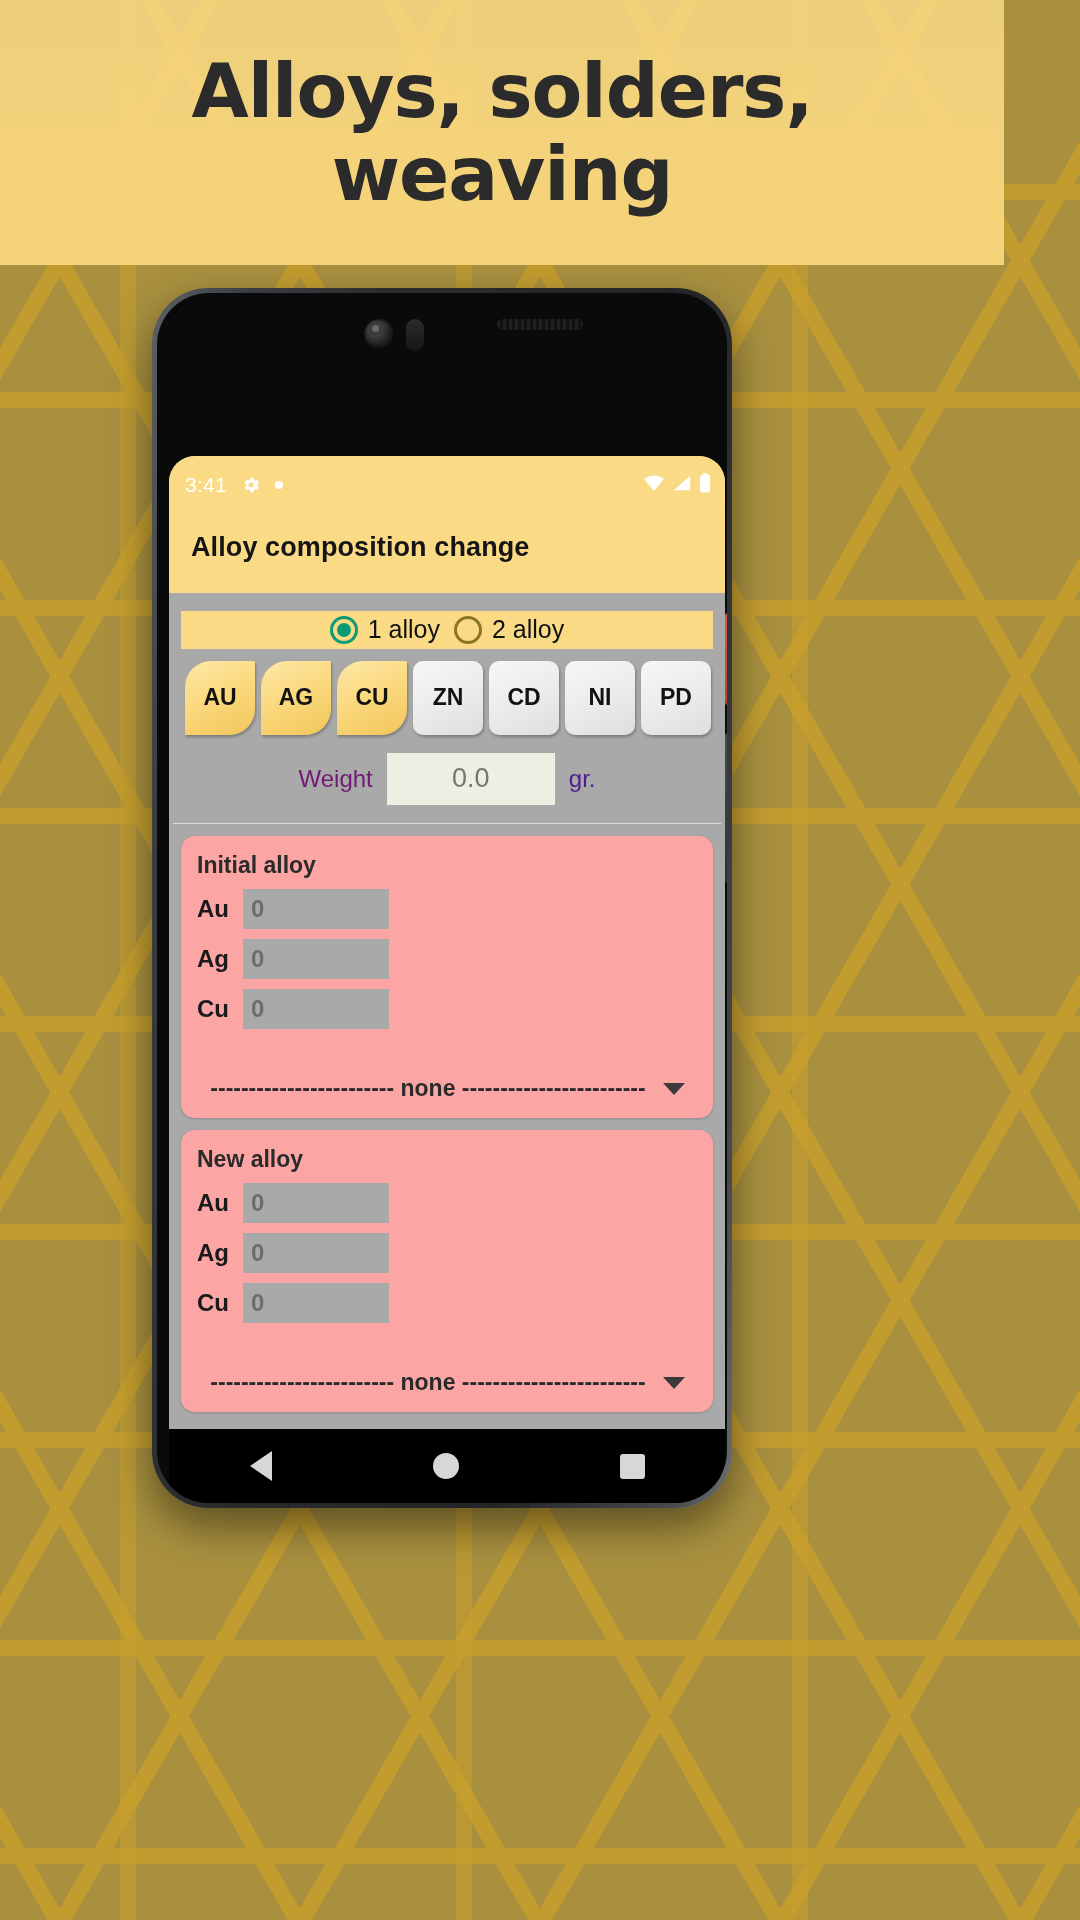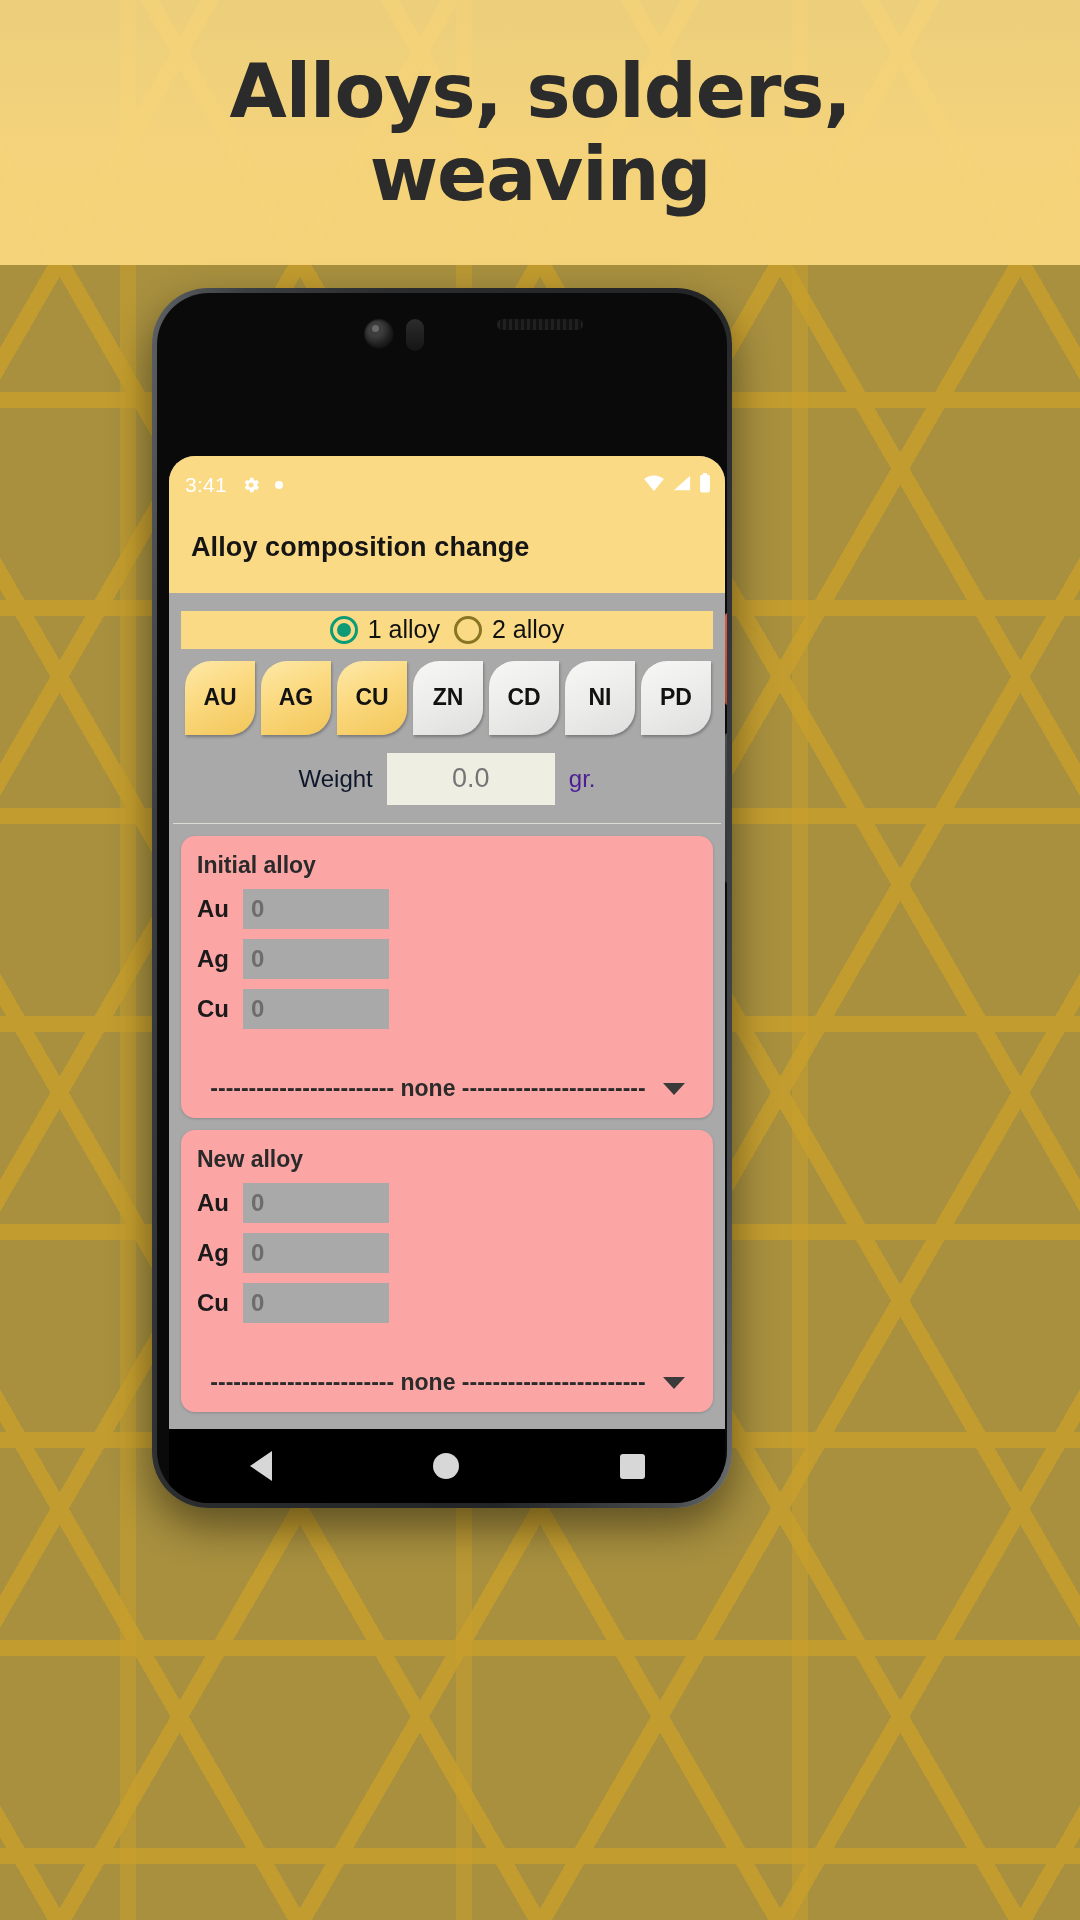--- a/index.html
+++ b/index.html
@@ -30,21 +30,21 @@
   }
   .lattice2 {
     position: absolute; inset: -40px;
     background-image:
       repeating-linear-gradient(90deg,
         transparent 0 160px, rgba(199,159,44,.55) 160px 176px, transparent 176px 336px);
   }
 
   
   #banner {
-    position: absolute; left: 0; top: 0; width: 1080px; height: 265px;
+    position: absolute; left: 0; top: 0; width: 1004px; height: 265px;
     background: linear-gradient(180deg, rgba(255,224,140,.78) 0%, rgba(250,216,128,.92) 55%, rgba(248,214,124,.95) 100%);
     display: flex; flex-direction: column;
     align-items: center; justify-content: center;
     overflow: hidden;
   }
   #banner .title {
     font-family: "DejaVu Sans", sans-serif;
     font-size: 74px;
     line-height: 1.12;
     font-weight: 700;
@@ -176,28 +176,28 @@
     justify-content: center;
   }
   .chip {
     width: 70px; height: 74px;
     border-radius: 26px 0 26px 0;
     display: flex; align-items: center; justify-content: center;
     font-size: 23px; font-weight: 700; color: #121212;
     box-shadow: 1px 2px 3px rgba(0,0,0,.28);
   }
   .chip.gold  { background: linear-gradient(155deg,#fde9a8 0%,#fbd97f 45%,#f2c659 100%); }
-  .chip.white { background: linear-gradient(155deg,#f7f7f5 0%,#ececea 50%,#dedede 100%); }
+  .chip.white { background: linear-gradient(155deg,#f7f7f5 0%,#ececea 50%,#dedede 100%); border-radius: 10px; }
 
   
   .weight-row {
     display: flex; align-items: center; justify-content: center;
     gap: 14px; padding: 6px 0 18px 0;
   }
-  .weight-label { font-size: 24px; color: #0f172a; }
+  .weight-label { font-size: 24px; color: #701a75; }
   .weight-input {
     width: 168px; height: 52px;
     background: #eeeee2;
     display: flex; align-items: center; justify-content: center;
     font-size: 27px; color: #8d8d85;
     border: none; outline: none; text-align: center;
   }
   .weight-unit { font-size: 24px; color: #4c1d95; }
 
   .hr { height: 2px; background: #dcdcd6; margin: 0 4px; }

